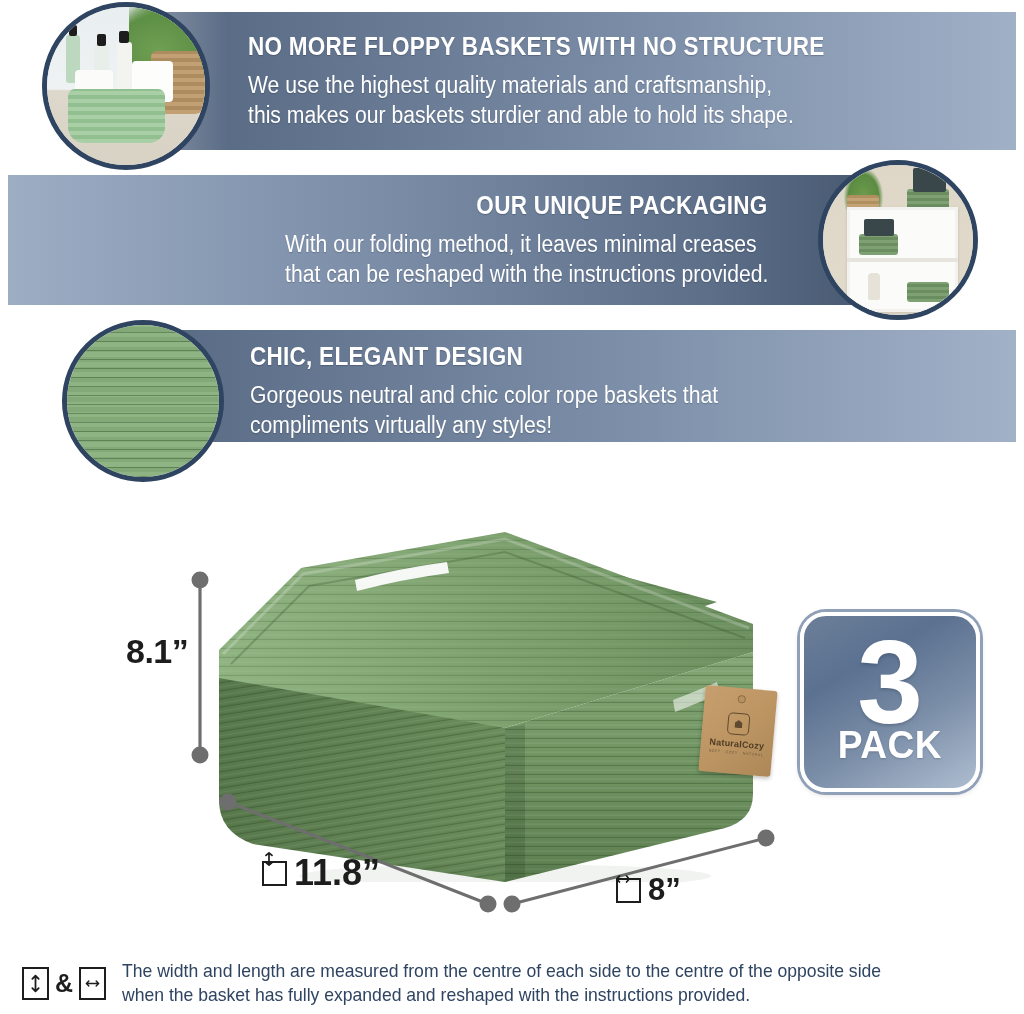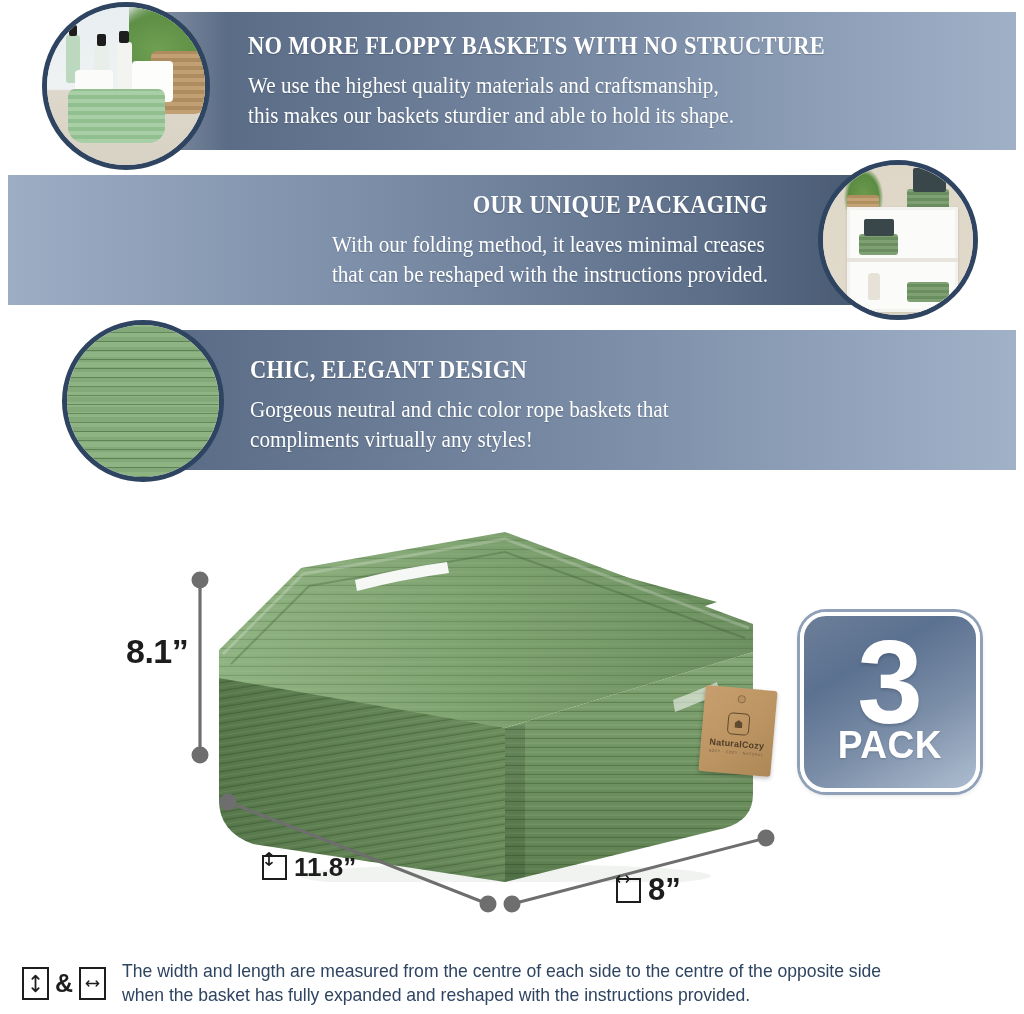--- a/index.html
+++ b/index.html
@@ -5,28 +5,28 @@
   html,body{margin:0;padding:0;}
   body{
     width:1024px;height:1014px;background:#ffffff;overflow:hidden;
     font-family:"Liberation Sans","DejaVu Sans",sans-serif;
     position:relative;
   }
   .stage{position:relative;width:1024px;height:1014px;}
 
   
   .banner{position:absolute;display:flex;flex-direction:column;justify-content:center;
-          box-sizing:border-box;font-family:Liberation Serif, serif;}
+          box-sizing:border-box;}
   .banner-1{left:100px;top:12px;width:916px;height:138px;
             background:linear-gradient(to right,#4a5c77 0%,#56688290 0%,#5a6c86 14%,#7e90a9 62%,#9fb0c7 100%);
             padding:6px 26px 6px 148px;align-items:flex-start;text-align:left;}
   .banner-2{left:8px;top:175px;width:880px;height:130px;
             background:linear-gradient(to right,#9cadc4 0%,#7b8da7 42%,#5c6e88 80%,#46566f 100%);
             padding:4px 120px 4px 20px;align-items:flex-end;text-align:left;}
-  .banner-3{left:108px;top:330px;width:908px;height:140px;
+  .banner-3{left:108px;top:330px;width:908px;height:112px;
             background:linear-gradient(to right,#4d5f79 0%,#5b6d87 10%,#7e90a9 58%,#a0b1c8 100%);
             padding:16px 26px 6px 142px;align-items:flex-start;text-align:left;}
 
   .b-title{
     color:#ffffff;font-weight:bold;letter-spacing:.3px;
     font-size:25px;line-height:1.15;white-space:nowrap;
     transform:scaleX(.9);transform-origin:left center;
     text-shadow:0 1px 1px rgba(20,30,45,.28);
   }
   .banner-2 .b-title{transform-origin:right center;}
@@ -101,21 +101,21 @@
   .tag-logo i{display:block;width:8px;height:8px;background:#5f4a30;
               clip-path:polygon(50% 0,100% 38%,100% 100%,0 100%,0 38%);}
   .tag-name{font-size:9px;font-weight:bold;color:#4f3c26;letter-spacing:.2px;}
   .tag-sub{font-size:3.6px;color:#6a553a;letter-spacing:.6px;margin-top:2px;}
 
   
   .dimlayer{position:absolute;inset:0;pointer-events:none;}
   .dimlayer svg{position:absolute;inset:0;width:100%;height:100%;}
   .dim-label{position:absolute;color:#1d1d1d;font-weight:bold;display:flex;align-items:center;gap:7px;}
   .dim-h{left:126px;top:142px;font-size:34px;letter-spacing:-.5px;}
-  .dim-w{left:262px;top:362px;font-size:26px;}
+  .dim-w{left:262px;top:362px;font-size:36px;}
   .dim-d{left:616px;top:382px;font-size:31px;}
   .ibox{display:inline-flex;align-items:center;justify-content:center;
         width:25px;height:25px;border:2.4px solid #1d1d1d;box-sizing:border-box;}
   .ibox svg{width:14px;height:14px;display:block;}
 
   
   .packbadge{position:absolute;left:800px;top:612px;width:180px;height:180px;
              border-radius:26px;box-sizing:border-box;
              background:linear-gradient(150deg,#6c7f99 0%,#5b7190 30%,#7b8ea8 62%,#aebdd0 100%);
              border:4px solid #ffffff;

